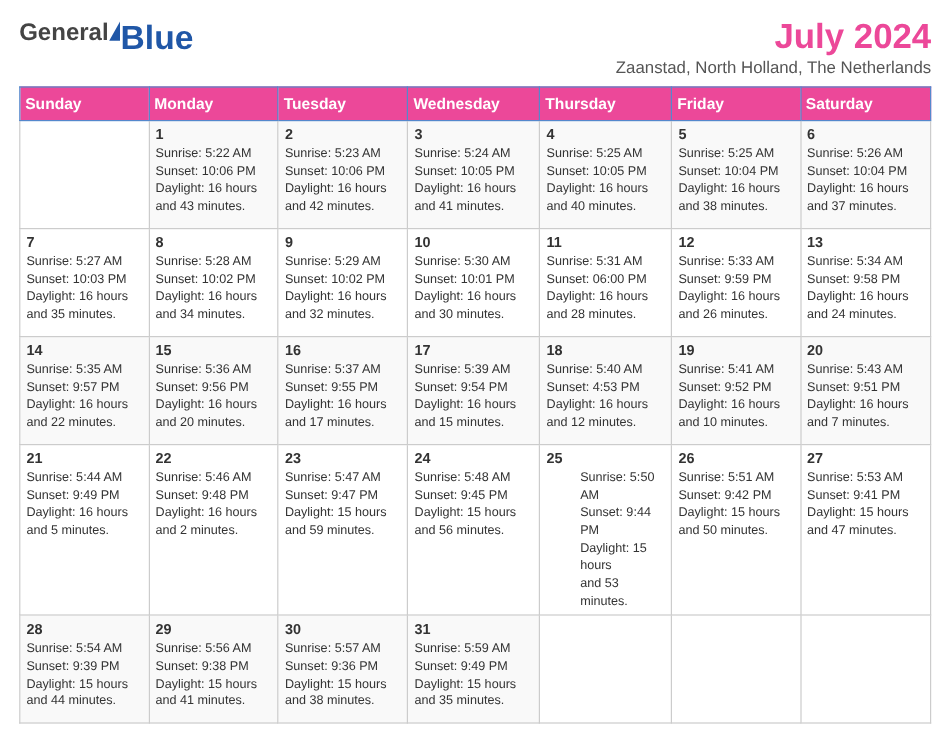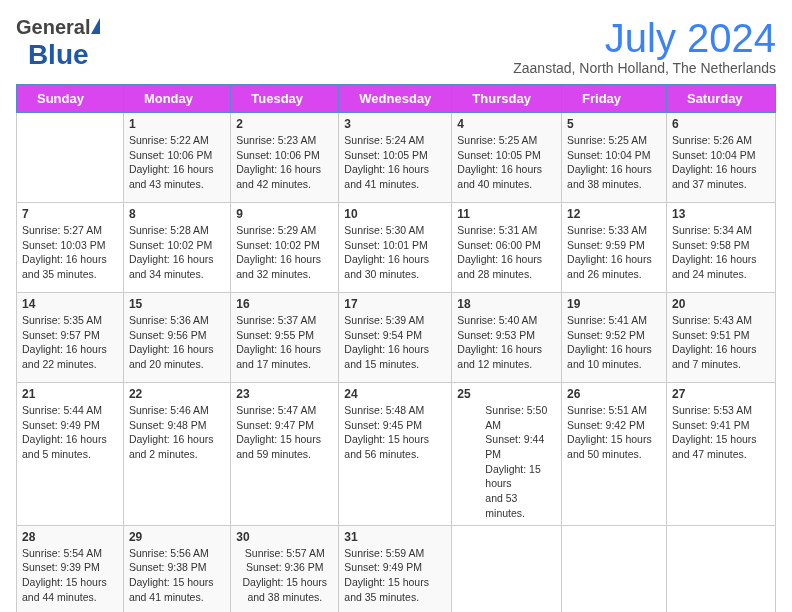--- a/index.html
+++ b/index.html
@@ -11,46 +11,46 @@
       padding: 16px;
     }
     .header {
       display: flex;
       justify-content: space-between;
       align-items: flex-start;
       margin-bottom: 8px;
     }
     .logo {
       display: flex;
-      flex-direction: column;
-      align-items: center;
+      flex-direction: row;
+      align-items: flex-start;
     }
     .title-block {
       text-align: right;
     }
     .month-title {
-      font-size: 40px;
-      font-weight: normal;
-      color: #3b82f6;
+      font-size: 29px;
+      font-weight: bold;
+      color: #ec4899;
       line-height: 1.1;
     }
     .location {
       font-size: 14px;
       color: #555;
       margin-left: 34px;
     }
     .calendar {
       width: 100%;
       border-collapse: collapse;
       font-size: 11px;
     }
     .calendar thead th {
-      background: #d946ef;
+      background: #ec4899;
       color: #fff;
-      padding: 6px 20px;
+      padding: 6px 4px;
       text-align: left;
       font-size: 13px;
       font-weight: bold;
       border: 1px solid #5588cc;
     }
     .calendar tbody td {
       border: 1px solid #ccc;
       vertical-align: top;
       padding: 4px 5px;
       width: 113px;
@@ -255,21 +255,21 @@
         <td>
           <span class="day-number">17</span>
           <div class="cell-text" style="white-space: pre-line;">Sunrise: 5:39 AM
 Sunset: 9:54 PM
 Daylight: 16 hours
 and 15 minutes.</div>
         </td>
         <td>
           <span class="day-number">18</span>
           <div class="cell-text" style="white-space: pre-line;">Sunrise: 5:40 AM
-Sunset: 9:53 PM
+Sunset: 4:53 PM
 Daylight: 16 hours
 and 12 minutes.</div>
         </td>
         <td>
           <span class="day-number">19</span>
           <div class="cell-text" style="white-space: pre-line;">Sunrise: 5:41 AM
 Sunset: 9:52 PM
 Daylight: 16 hours
 and 10 minutes.</div>
         </td>
@@ -342,21 +342,21 @@
         </td>
         <td>
           <span class="day-number">29</span>
           <div class="cell-text" style="white-space: pre-line;">Sunrise: 5:56 AM
 Sunset: 9:38 PM
 Daylight: 15 hours
 and 41 minutes.</div>
         </td>
         <td>
           <span class="day-number">30</span>
-          <div class="cell-text" style="white-space: pre-line; text-align: center;">Sunrise: 5:57 AM
+          <div class="cell-text" style="white-space: pre-line;">Sunrise: 5:57 AM
 Sunset: 9:36 PM
 Daylight: 15 hours
 and 38 minutes.</div>
         </td>
         <td>
           <span class="day-number">31</span>
           <div class="cell-text" style="white-space: pre-line;">Sunrise: 5:59 AM
 Sunset: 9:49 PM
 Daylight: 15 hours
 and 35 minutes.</div>

